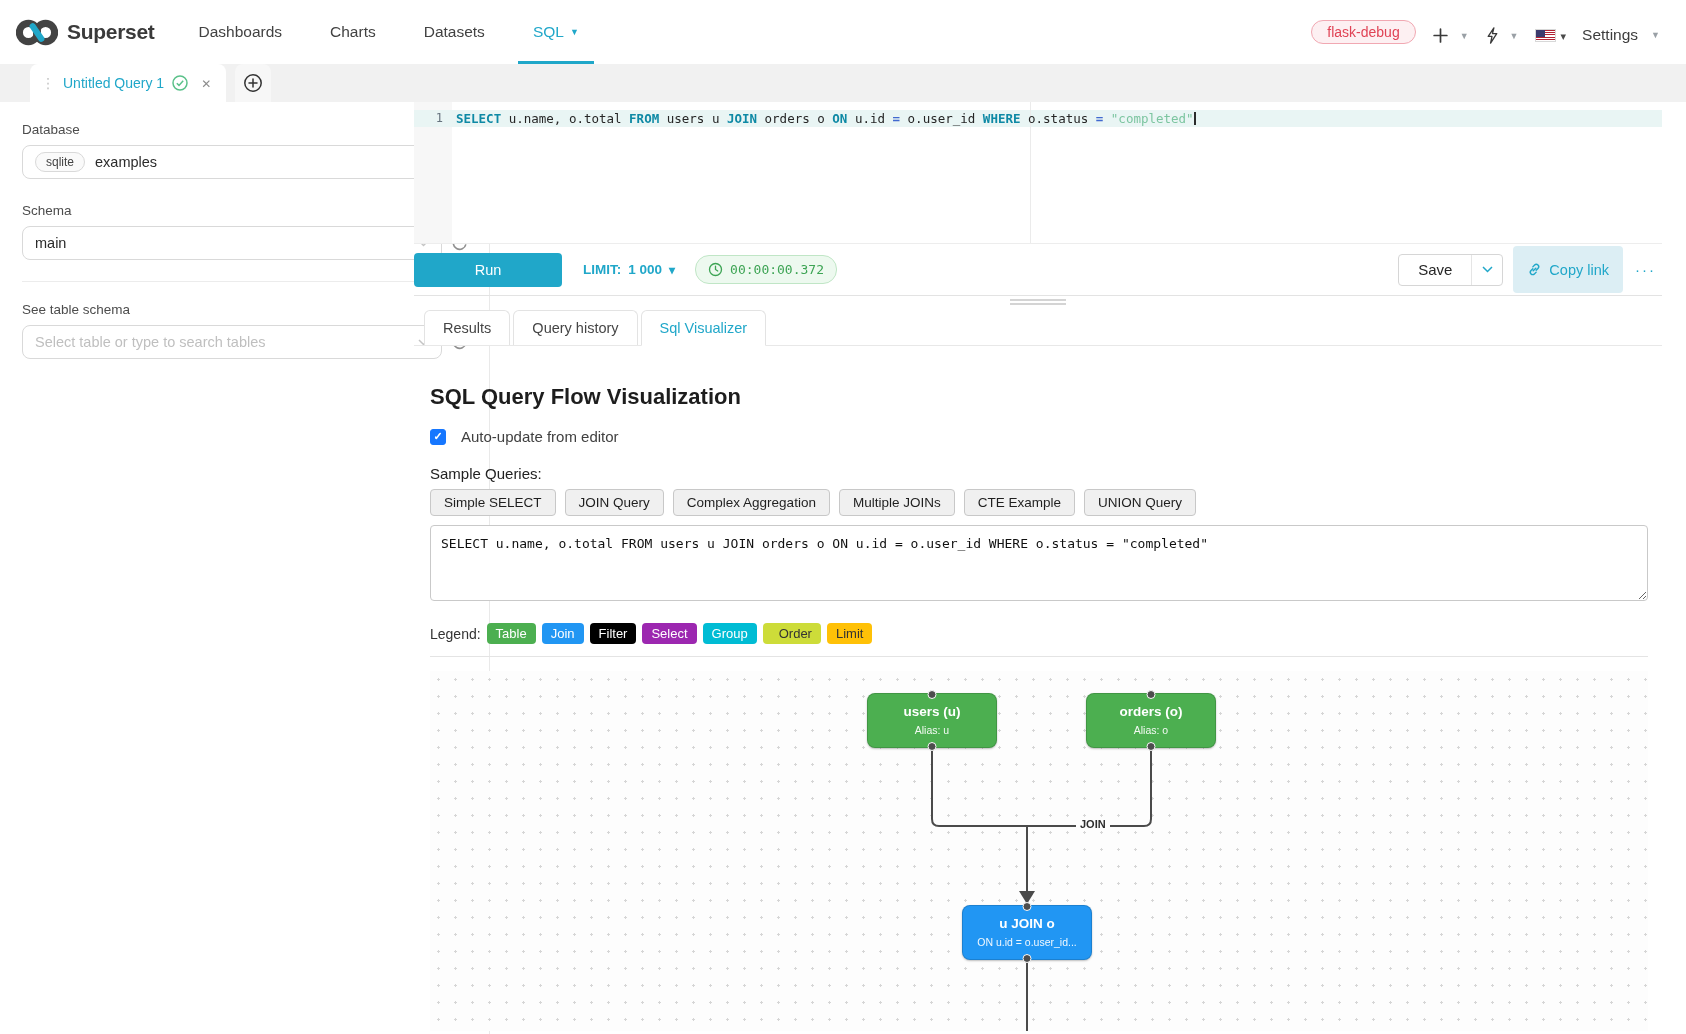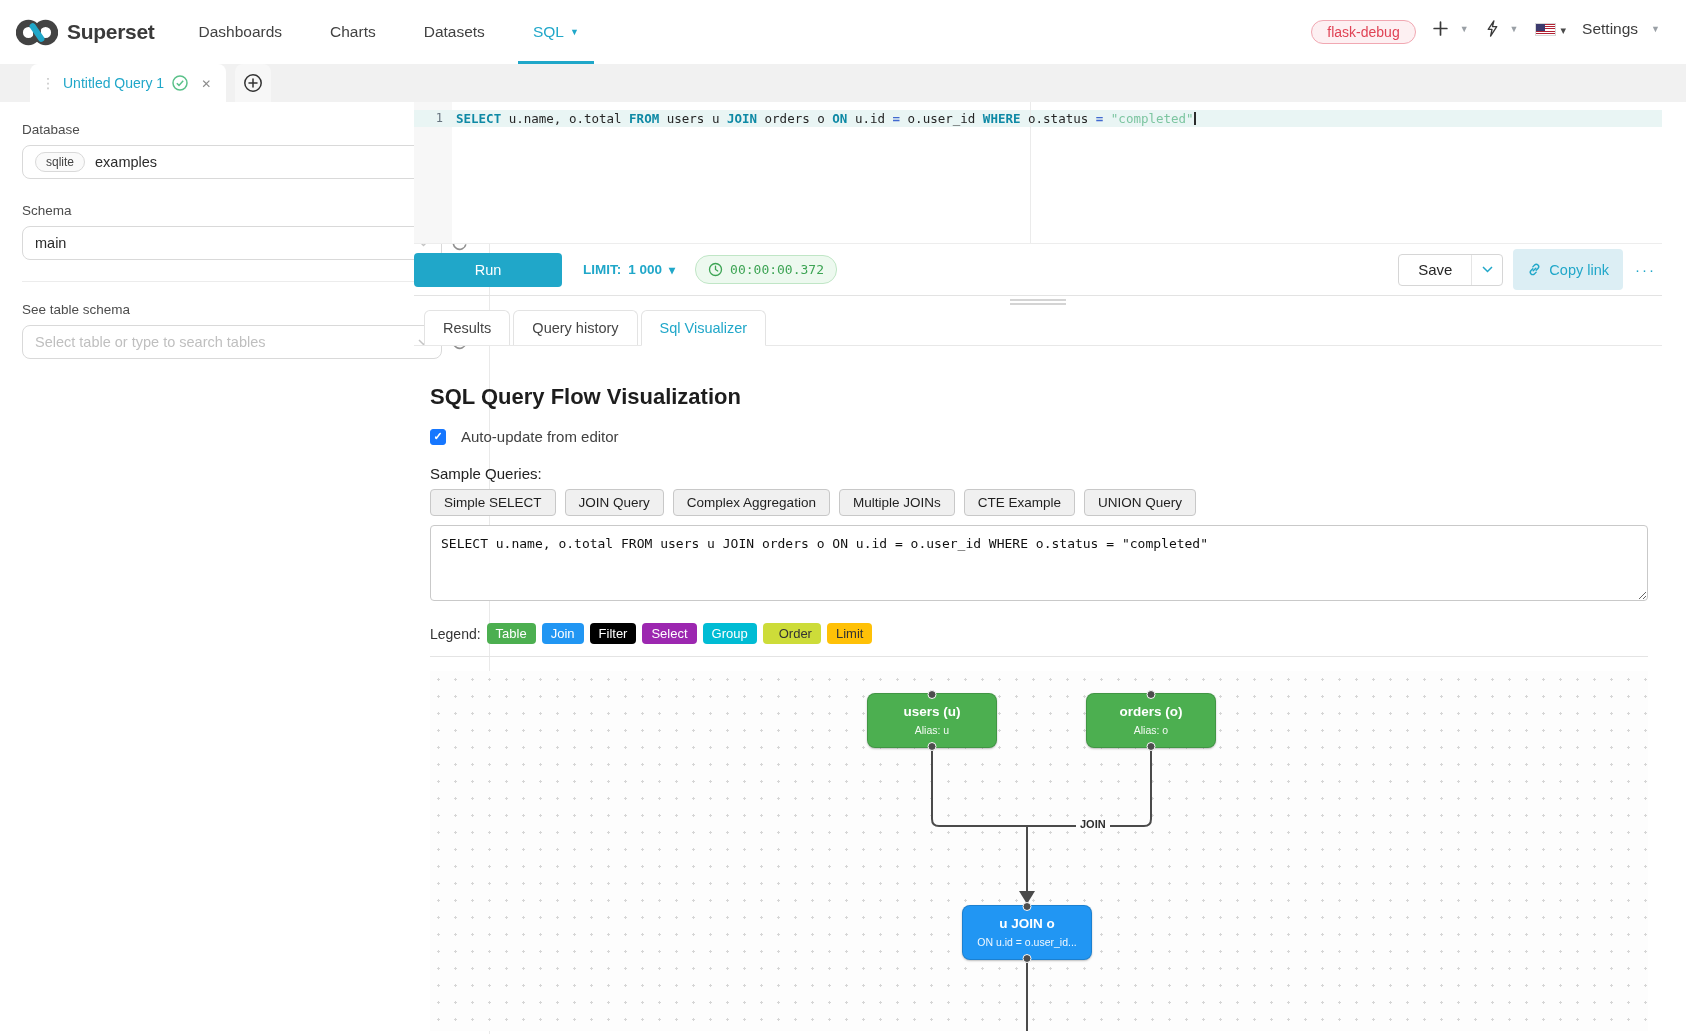--- a/index.html
+++ b/index.html
@@ -10,21 +10,21 @@
   .navbar { position:absolute; top:0; left:0; right:0; height:64px; background:#fff;
     display:flex; align-items:center; padding:0 26px 0 16px; }
   .brand { display:flex; align-items:center; gap:9px; margin-right:44px; }
   .brand-name { font-size:21px; font-weight:700; color:#3a3a3a; letter-spacing:-0.3px; }
   .nav-links { display:flex; gap:48px; align-items:stretch; height:64px; }
   .nav-link { font-size:15.5px; color:#424242; display:flex; align-items:center; position:relative; cursor:pointer; }
   .nav-link.active { color:#20a7c9; }
   .nav-link.active::after { content:""; position:absolute; left:-15px; right:-15px; bottom:0; height:3px; background:#20a7c9; }
   .caret-sm { margin-left:6px; font-size:9px; color:#9aa0a6; }
   .nav-link.active .caret-sm { color:#20a7c9; }
-  .nav-right { margin-left:auto; display:flex; align-items:flex-start; gap:16px; }
+  .nav-right { margin-left:auto; display:flex; align-items:flex-end; gap:16px; }
   .env-tag { border:1px solid #f1a8b2; background:#fdf0f2; color:#e04355; padding:3px 15px;
     border-radius:14px; font-size:14px; }
   .icon-pair { display:flex; align-items:center; gap:5px; cursor:pointer; }
   .flag { width:21px; height:13px; position:relative; border:1px solid #d8d8d8;
     background:repeating-linear-gradient(180deg,#b22234 0 1.1px,#fff 1.1px 2.2px); }
   .flag::before { content:""; position:absolute; left:0; top:0; width:9px; height:7px; background:#3c3b6e; }
   .caret-solid::after { content:"▾"; font-size:11px; color:#4a4a4a; }
   .settings { display:flex; align-items:center; gap:7px; font-size:15.5px; color:#3d3d3d; cursor:pointer; }
 
   
@@ -82,21 +82,21 @@
     font-size:13.5px; font-weight:600; cursor:pointer; }
   .limit .caret-solid::after { color:#20a7c9; font-size:12px; }
   .timer { margin-left:20px; height:29px; border:1px solid #c0e6c6; background:#edf9ef; color:#3da454;
     border-radius:14px; display:flex; align-items:center; gap:7px; padding:0 12px;
     font-family:"DejaVu Sans Mono", monospace; font-size:13px; }
   .toolbar-right { margin-left:auto; display:flex; align-items:center; gap:10px; padding-right:6px; }
   .save-split { display:flex; border:1px solid #d6d6d6; border-radius:4px; height:32px; background:#fff; overflow:hidden; }
   .save-main { padding:0 19px; font-size:15px; color:#262626; display:flex; align-items:center;
     border-right:1px solid #e5e5e5; cursor:pointer; }
   .save-caret { width:30px; display:flex; align-items:center; justify-content:center; color:#20a7c9; cursor:pointer; }
-  .copy-link { height:41px; background:#dceef4; color:#20a7c9; border:none; border-radius:4px;
+  .copy-link { height:47px; background:#dceef4; color:#20a7c9; border:none; border-radius:4px;
     padding:8px 14px; font-size:14.5px; display:flex; align-items:center; gap:7px; cursor:pointer; font-family:inherit; }
   .more-dots { color:#20a7c9; font-size:15px; letter-spacing:2px; cursor:pointer; margin-left:2px; }
 
   .pane-divider { height:1px; background:#e3e3e3; }
   .drag-handle { height:12px; position:relative; cursor:row-resize; }
   .drag-handle::before, .drag-handle::after { content:""; position:absolute; left:50%; width:56px; height:2px;
     background:#d4d4d4; transform:translateX(-50%); }
   .drag-handle::before { top:3px; } .drag-handle::after { top:7px; }
 
   .south-tabs { display:flex; padding-left:10px; border-bottom:1px solid #e8e8e8; height:36px; margin-top:2px; }

